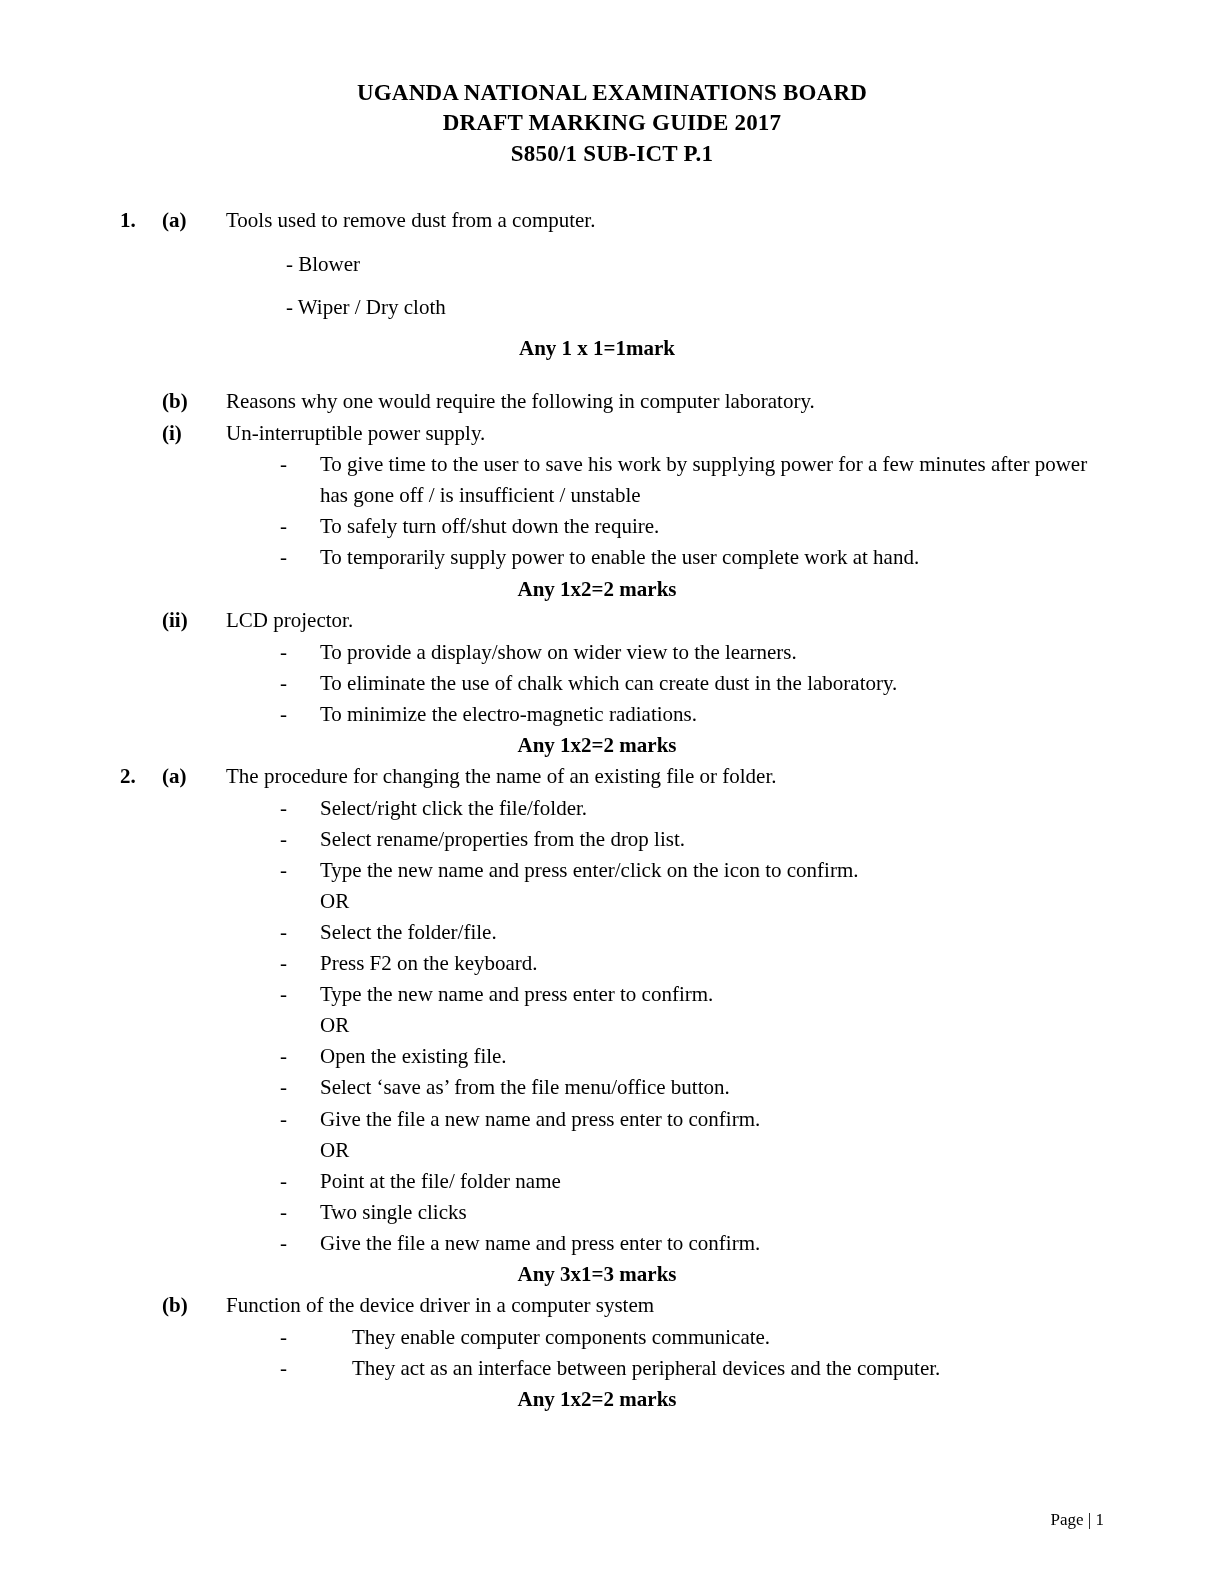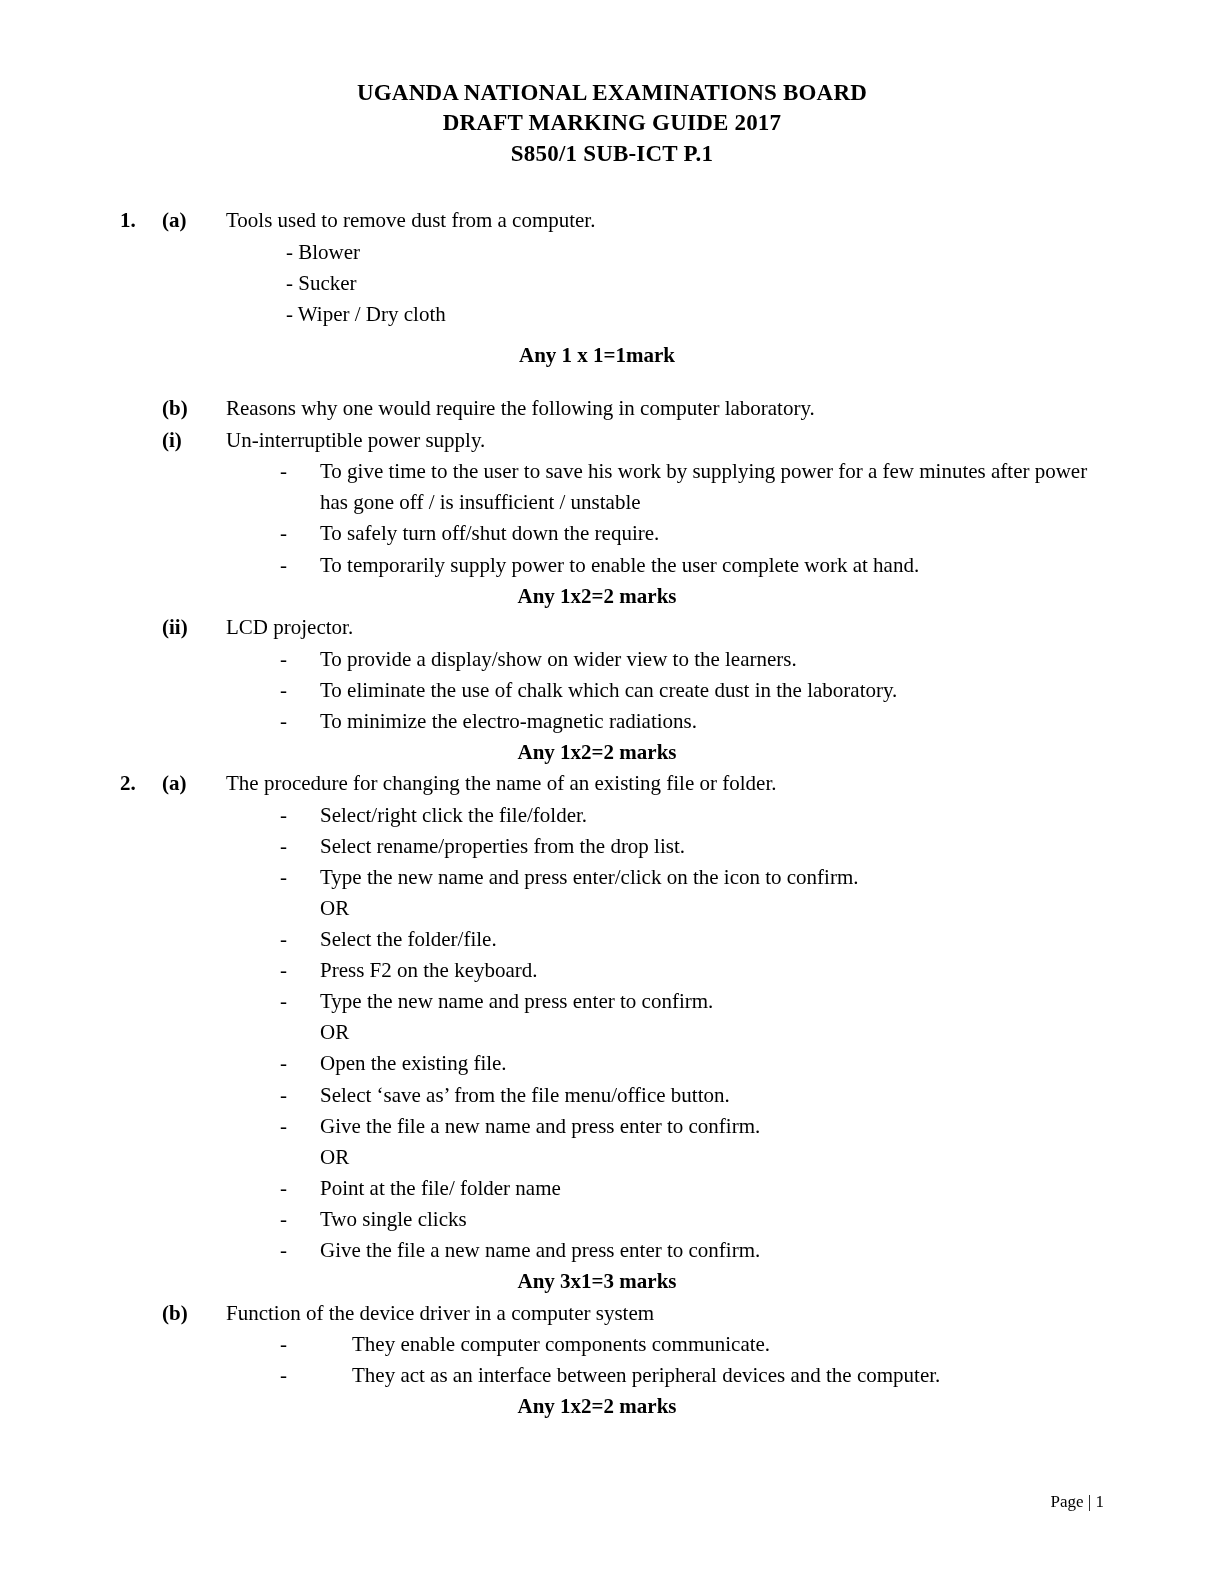--- a/index.html
+++ b/index.html
@@ -56,20 +56,21 @@
   .heading-text {
     font-weight: normal;
     font-size: 21px;
     line-height: 1.5;
     flex: 1;
   }
   .plain-indent {
     margin-left: 166px;
     font-size: 21px;
     line-height: 1.48;
+    margin-top: 12px;
   }
   .bullet-line {
     display: flex;
     align-items: flex-start;
     font-size: 21px;
     line-height: 1.48;
     margin-left: 160px;
   }
   .bullet-mark {
     flex: 0 0 40px;
@@ -90,21 +91,21 @@
     font-weight: bold;
     font-size: 21px;
     line-height: 1.5;
     padding-right: 30px;
   }
   .gap-sm { height: 10px; }
   .gap-md { height: 22px; }
   .footer {
     position: absolute;
     right: 120px;
-    bottom: 72px;
+    bottom: 54px;
     font-size: 17px;
   }
 </style>
 </head>
 <body>
 
 <div class="page">
 
   <div class="header">
     <div>UGANDA NATIONAL EXAMINATIONS BOARD</div>
@@ -113,21 +114,20 @@
   </div>
 
   <div class="body-block">
 
     <div class="row">
       <div class="num-col">1.</div>
       <div class="letter-col">(a)</div>
       <div class="heading-text">Tools used to remove dust from a computer.</div>
     </div>
     <div class="plain-indent">- Blower</div>
-    <div class="plain-indent">- Sucker</div>
     <div class="plain-indent">-  Wiper / Dry cloth</div>
     <div class="gap-sm"></div>
     <div class="marks">Any 1 x 1=1mark</div>
 
     <div class="gap-md"></div>
 
     <div class="row">
       <div class="num-col"></div>
       <div class="letter-col">(b)</div>
       <div class="heading-text">Reasons why one would require the following in computer laboratory.</div>

